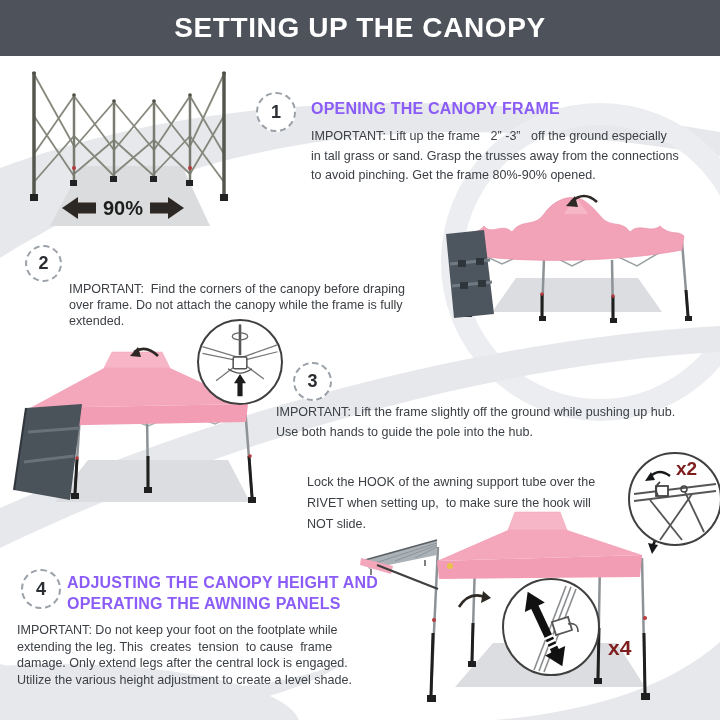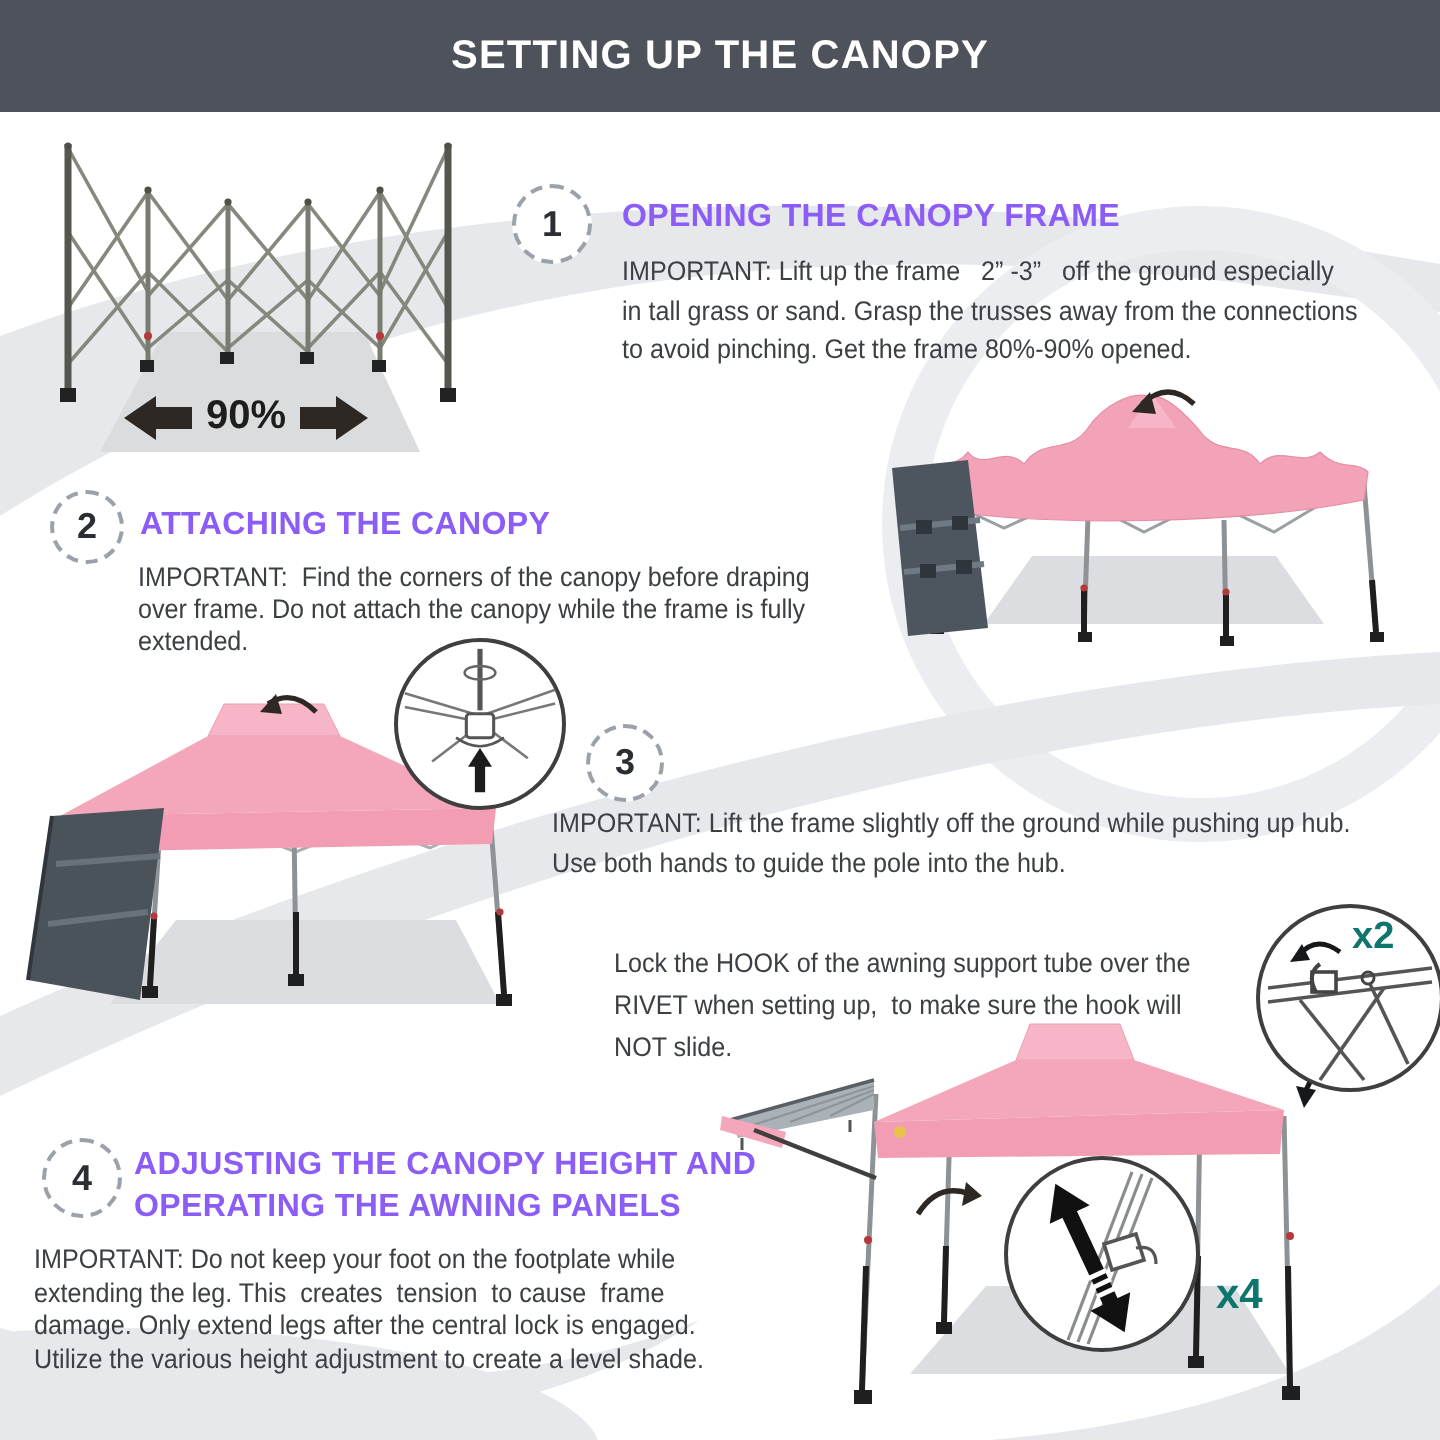--- a/index.html
+++ b/index.html
@@ -1,33 +1,33 @@
 <!DOCTYPE html>
 <html><head>
 <meta charset="utf-8">
 <style>
   html,body{margin:0;padding:0;background:#fff;}
   .page{position:relative;width:720px;height:720px;overflow:hidden;background:#fff;
         font-family:"Liberation Sans",sans-serif;color:#3c4045;}
   .bg{position:absolute;left:0;top:0;z-index:0;}
   .header{position:absolute;left:0;top:0;width:720px;height:56px;background:#4e525a;
           z-index:4;display:flex;align-items:center;justify-content:center;}
-  .header h1{margin:0;color:#fff;font-size:20px;font-weight:bold;letter-spacing:.6px;}
+  .header h1{margin:0;color:#fff;font-size:28px;font-weight:bold;letter-spacing:.6px;}
   .illus{position:absolute;z-index:1;}
   .step-badge{position:absolute;z-index:2;border:2px dashed #9ba1a8;border-radius:50%;
               background:#fff;display:flex;align-items:center;justify-content:center;
               font-weight:700;font-size:18px;color:#2b2e33;}
   .step-title{position:absolute;z-index:2;font-weight:700;font-size:16px;color:#8b5cf6;
               white-space:pre;letter-spacing:.2px;line-height:21px;}
   .body-text{position:absolute;z-index:2;font-size:13.5px;color:#3c4045;white-space:pre;
              transform:scaleX(.93);transform-origin:0 0;}
   .inset{position:absolute;z-index:3;border:2px solid #3f3f3f;border-radius:50%;background:#fff;}
   .inset svg{position:absolute;left:0;top:0;}
-  .inset .mult{position:absolute;z-index:4;font-weight:800;font-size:19px;color:#0f766e;}
-  .pct-row{position:absolute;z-index:2;display:flex;align-items:center;gap:7px;}
+  .inset .mult{position:absolute;z-index:4;font-weight:800;font-size:19px;color:#7f1d1d;}
+  .pct-row{position:absolute;z-index:2;display:flex;gap:7px;}
   .pct-row span{font-weight:600;font-size:20px;color:#1d1d1b;}
 </style>
 </head>
 <body>
 
 <div class="page">
 
   <svg class="bg" width="720" height="720" viewBox="0 0 720 720">
     <path d="M0,168 C190,98 430,82 720,132 L720,156 C430,106 200,132 0,258 Z" fill="#e7e8eb"></path>
     <circle cx="600" cy="262" r="148" fill="none" stroke="#ecedf0" stroke-width="22"></circle>
@@ -111,21 +111,20 @@
     <span>90%</span>
     <svg width="34" height="22" viewBox="0 0 34 22">
       <polygon points="34,11 18,0 18,22" fill="#2d2823"></polygon>
         <rect x="0" y="5.5" width="18" height="11" fill="#2d2823"></rect>
     </svg>
   </div>
 
   <div class="step-badge" style="left:25px;top:245px;width:33px;height:33px;">
     <span>2</span>
   </div>
-  <div class="step-title" style="left:70px;top:252px;">ATTACHING THE CANOPY</div>
   <div class="body-text" style="left:69px;top:281px;line-height:16px;">IMPORTANT:  Find the corners of the canopy before draping
 over frame. Do not attach the canopy while the frame is fully
 extended.</div>
 
   <svg class="illus" style="left:432px;top:186px;" width="288" height="166" viewBox="0 0 288 166">
     <polygon points="60,126 230,126 206,92 84,92" fill="#dcdde0"></polygon>
     <polyline points="36,62 70,78 105,62 140,80 172,64 205,80 235,62 250,58" fill="none" stroke="#9ba1a3" stroke-width="1.5"></polyline>
     <g stroke="#8d9296" stroke-width="2.5">
       <line x1="44" y1="60" x2="36" y2="126"></line>
         <line x1="112" y1="72" x2="110" y2="130"></line>

